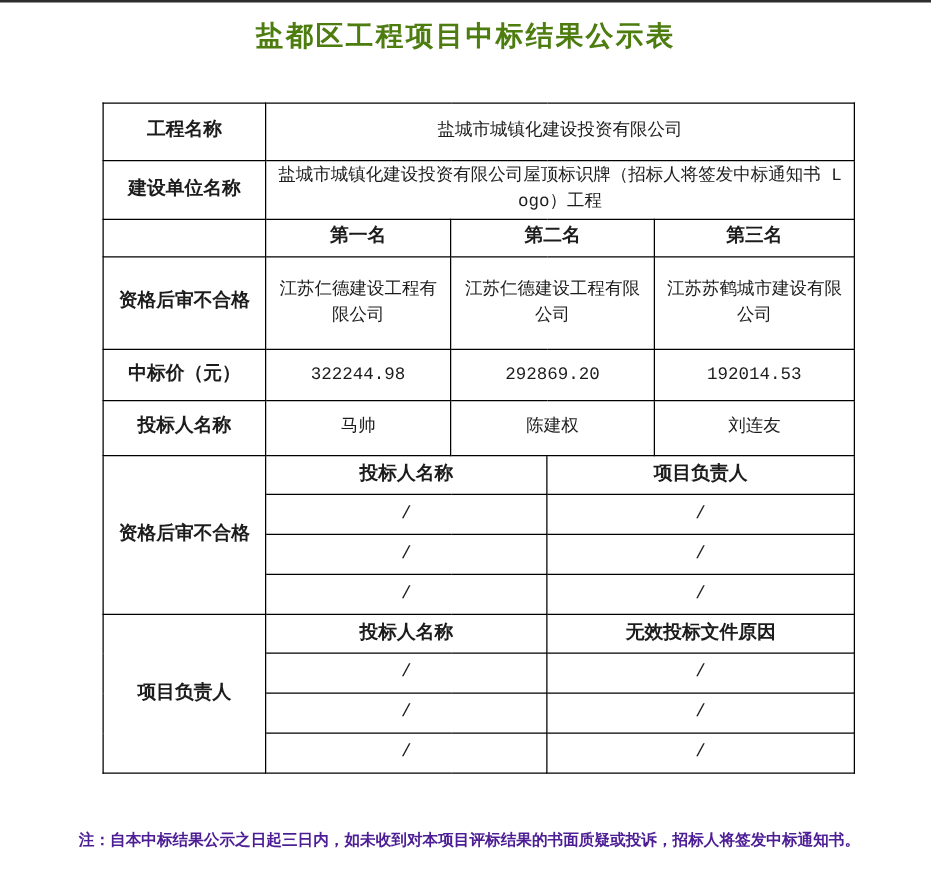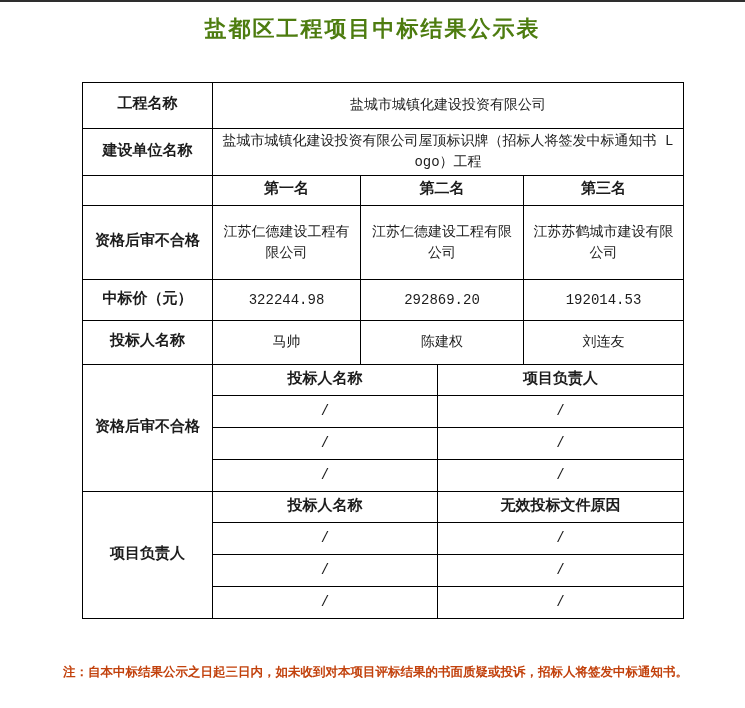--- a/index.html
+++ b/index.html
@@ -63,21 +63,21 @@
   tr.r6  { height: 44px; }
   tr.rh  { height: 31px; }
   tr.rs  { height: 32px; }
   .note {
     position: absolute;
     left: 63px; top: 664px;
     margin: 0;
     font-size: 12.5px;
     font-weight: bold;
     white-space: nowrap;
-    color: #c2410c;
+    color: #4c1d95;
   }
 </style>
 </head>
 <body>
 
 <div class="page">
 
   <div class="top-bar"></div>
 
   <h1 class="title">盐都区工程项目中标结果公示表</h1>

